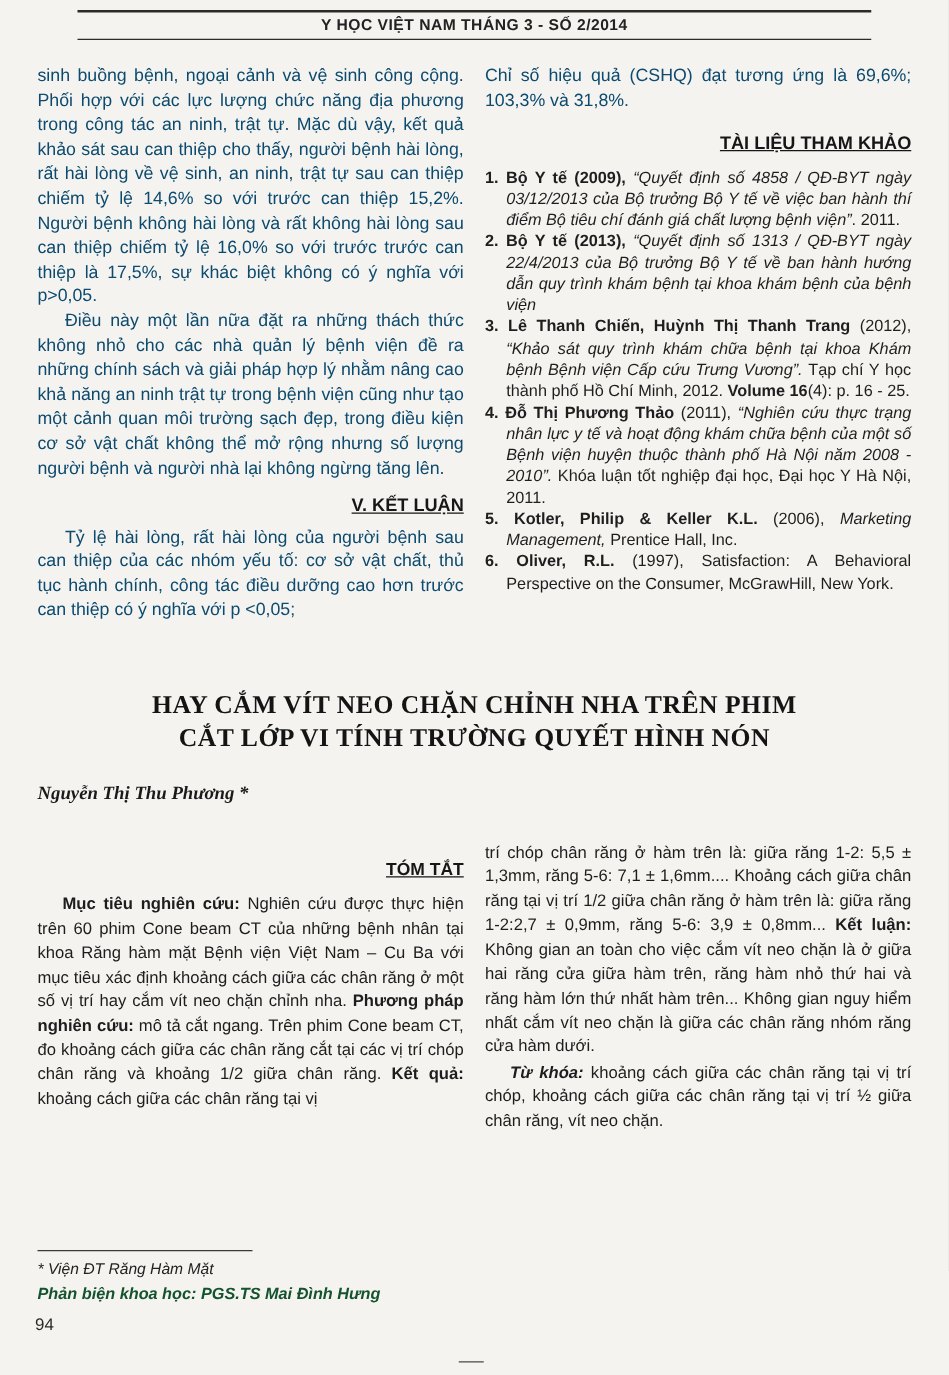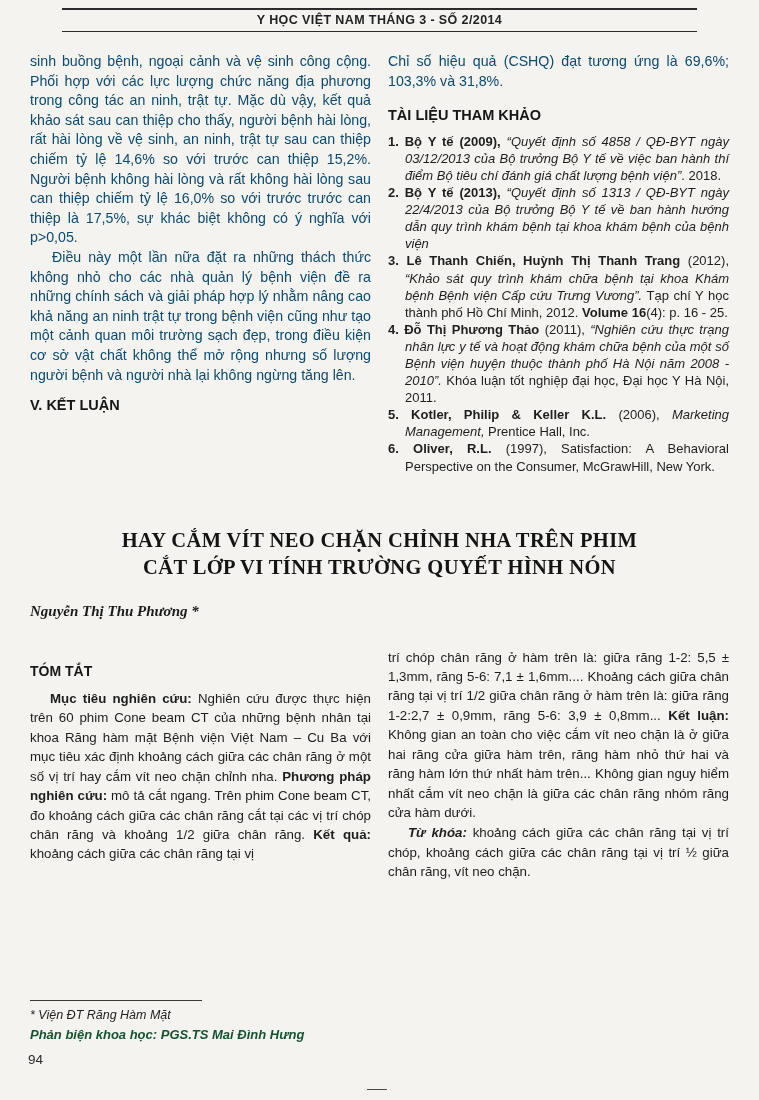--- a/index.html
+++ b/index.html
@@ -33,23 +33,24 @@
   .two-col { display: flex; gap: 17px; }
   .col { flex: 1 1 0; text-align: justify; }
   p { margin: 0; }
   
   .article1 { margin-top: 20px; font-size: 14.2px; line-height: 19.6px; }
   .bp { color: #0c4a6e; }
   .indent { text-indent: 22px; }
   .sec-heading {
     font-size: 14.5px;
     font-weight: bold;
-    text-align: left;
+    text-align: right;
     margin: 11px 0 5px 0;
     color: #161616;
+    text-decoration: underline;
   }
   .refs-heading { margin-top: 15px; margin-bottom: 7px; }
   .refs { font-size: 13px; line-height: 17.1px; }
   .ref { padding-left: 17px; text-indent: -17px; color: #1e1e1e; }
   .seg-n { font-weight: normal; font-style: normal; }
   .seg-b { font-weight: bold; }
   .seg-i { font-style: italic; }
   .seg-bi { font-weight: bold; font-style: italic; }
   
   .title-block { margin-top: 52px; }
@@ -95,26 +96,27 @@
 
   <header class="journal-header">
     <div class="journal-title">Y HỌC VIỆT NAM THÁNG 3 - SỐ 2/2014</div>
   </header>
 
   <section class="two-col article1">
     <div class="col">
       <p class="bp">sinh buồng bệnh, ngoại cảnh và vệ sinh công cộng. Phối hợp với các lực lượng chức năng địa phương trong công tác an ninh, trật tự. Mặc dù vậy, kết quả khảo sát sau can thiệp cho thấy, người bệnh hài lòng, rất hài lòng về vệ sinh, an ninh, trật tự sau can thiệp chiếm tỷ lệ 14,6% so với trước can thiệp 15,2%. Người bệnh không hài lòng và rất không hài lòng sau can thiệp chiếm tỷ lệ 16,0% so với trước trước can thiệp là 17,5%, sự khác biệt không có ý nghĩa với p&gt;0,05.</p>
       <p class="bp indent">Điều này một lần nữa đặt ra những thách thức không nhỏ cho các nhà quản lý bệnh viện đề ra những chính sách và giải pháp hợp lý nhằm nâng cao khả năng an ninh trật tự trong bệnh viện cũng như tạo một cảnh quan môi trường sạch đẹp, trong điều kiện cơ sở vật chất không thể mở rộng nhưng số lượng người bệnh và người nhà lại không ngừng tăng lên.</p>
       <h3 class="sec-heading">V. KẾT LUẬN</h3>
+      <p class="bp indent">Tỷ lệ hài lòng, rất hài lòng của người bệnh sau can thiệp của các nhóm yếu tố: cơ sở vật chất, thủ tục hành chính, công tác điều dưỡng cao hơn trước can thiệp có ý nghĩa với p &lt;0,05;</p>
     </div>
     <div class="col">
       <p class="bp">Chỉ số hiệu quả (CSHQ) đạt tương ứng là 69,6%; 103,3% và 31,8%.</p>
       <h3 class="sec-heading refs-heading">TÀI LIỆU THAM KHẢO</h3>
       <div class="refs">
-        <p class="ref"><span class="seg-b">1. Bộ Y tế (2009), </span><span class="seg-i">“Quyết định số 4858 / QĐ-BYT ngày 03/12/2013 của Bộ trưởng Bộ Y tế về việc ban hành thí điểm Bộ tiêu chí đánh giá chất lượng bệnh viện”</span><span class="seg-n">. 2018.</span></p>
+        <p class="ref"><span class="seg-b">1. Bộ Y tế (2009), </span><span class="seg-i">“Quyết định số 4858 / QĐ-BYT ngày 03/12/2013 của Bộ trưởng Bộ Y tế về việc ban hành thí điểm Bộ tiêu chí đánh giá chất lượng bệnh viện”</span><span class="seg-n">. 2011.</span></p>
         <p class="ref"><span class="seg-b">2. Bộ Y tế (2013), </span><span class="seg-i">“Quyết định số 1313 / QĐ-BYT ngày 22/4/2013 của Bộ trưởng Bộ Y tế về ban hành hướng dẫn quy trình khám bệnh tại khoa khám bệnh của bệnh viện</span></p>
         <p class="ref"><span class="seg-b">3. Lê Thanh Chiến, Huỳnh Thị Thanh Trang </span><span class="seg-n">(2012), </span><span class="seg-i">“Khảo sát quy trình khám chữa bệnh tại khoa Khám bệnh Bệnh viện Cấp cứu Trưng Vương”. </span><span class="seg-n">Tạp chí Y học thành phố Hồ Chí Minh, 2012. </span><span class="seg-b">Volume 16</span><span class="seg-n">(4): p. 16 - 25.</span></p>
         <p class="ref"><span class="seg-b">4. Đỗ Thị Phương Thảo </span><span class="seg-n">(2011), </span><span class="seg-i">“Nghiên cứu thực trạng nhân lực y tế và hoạt động khám chữa bệnh của một số Bệnh viện huyện thuộc thành phố Hà Nội năm 2008 - 2010”. </span><span class="seg-n">Khóa luận tốt nghiệp đại học, Đại học Y Hà Nội, 2011.</span></p>
         <p class="ref"><span class="seg-b">5. Kotler, Philip &amp; Keller K.L. </span><span class="seg-n">(2006), </span><span class="seg-i">Marketing Management, </span><span class="seg-n">Prentice Hall, Inc.</span></p>
         <p class="ref"><span class="seg-b">6. Oliver, R.L. </span><span class="seg-n">(1997), Satisfaction: A Behavioral Perspective on the Consumer, McGrawHill, New York.</span></p>
       </div>
     </div>
   </section>
 
   <section class="title-block">

